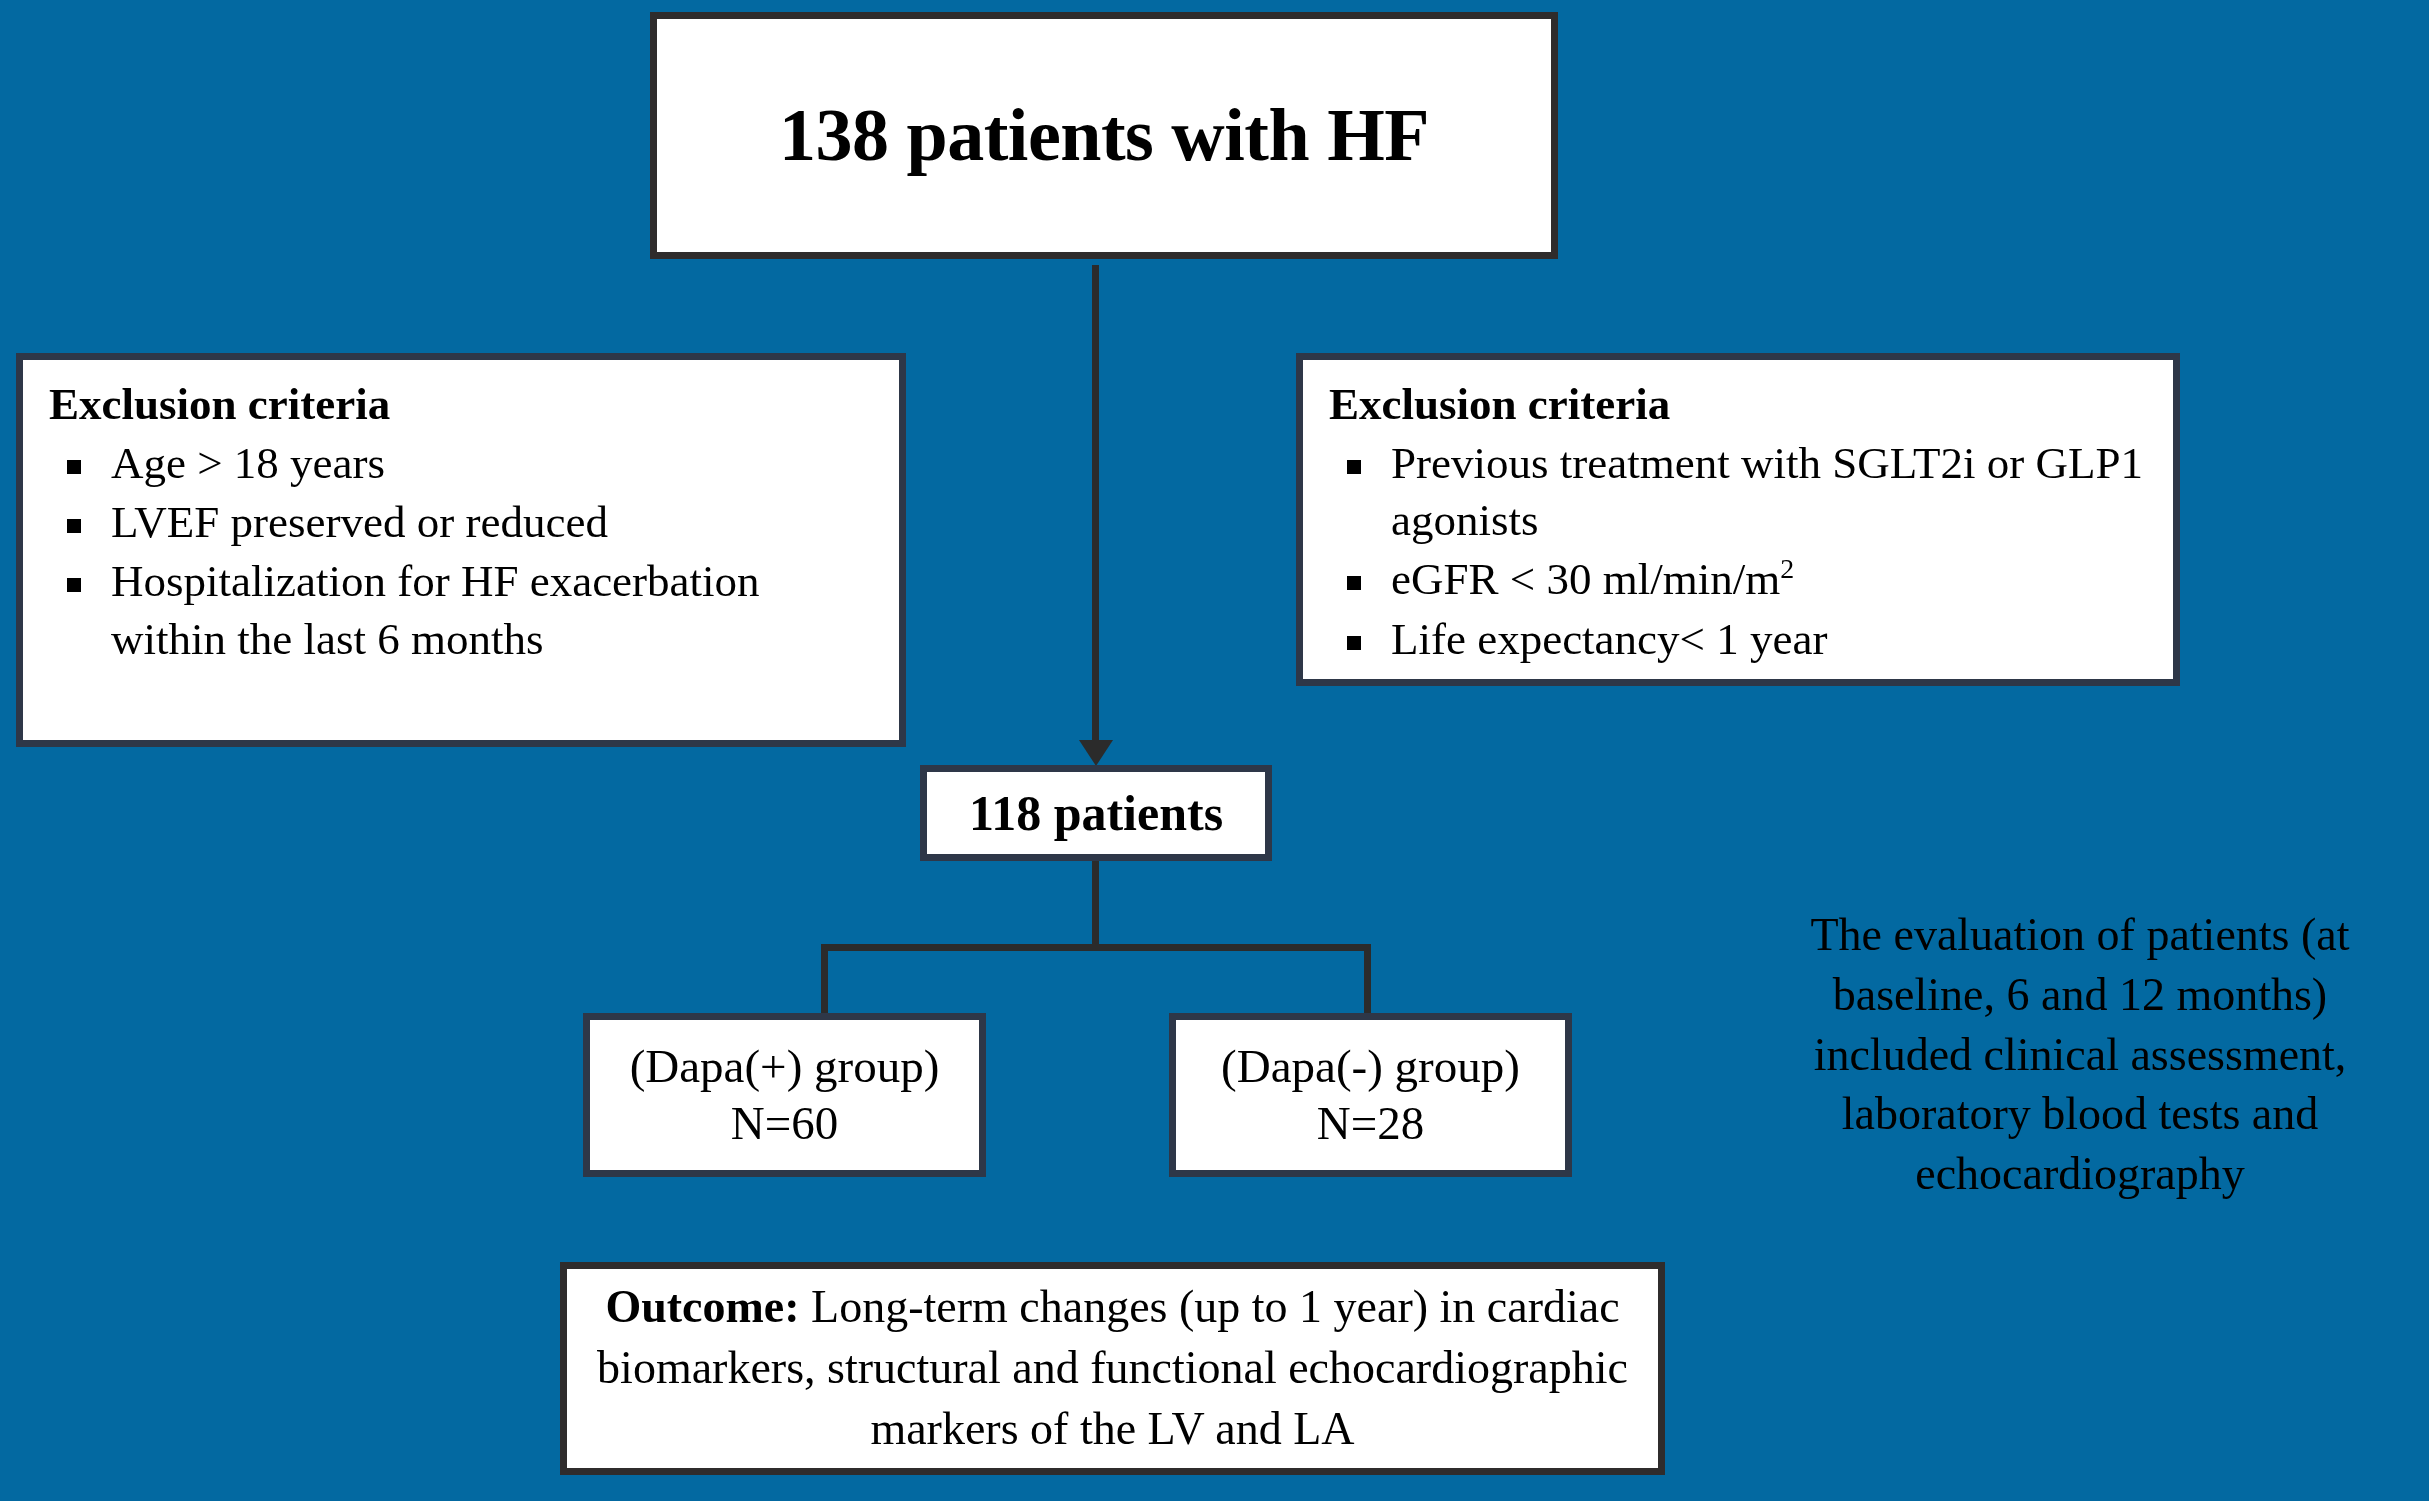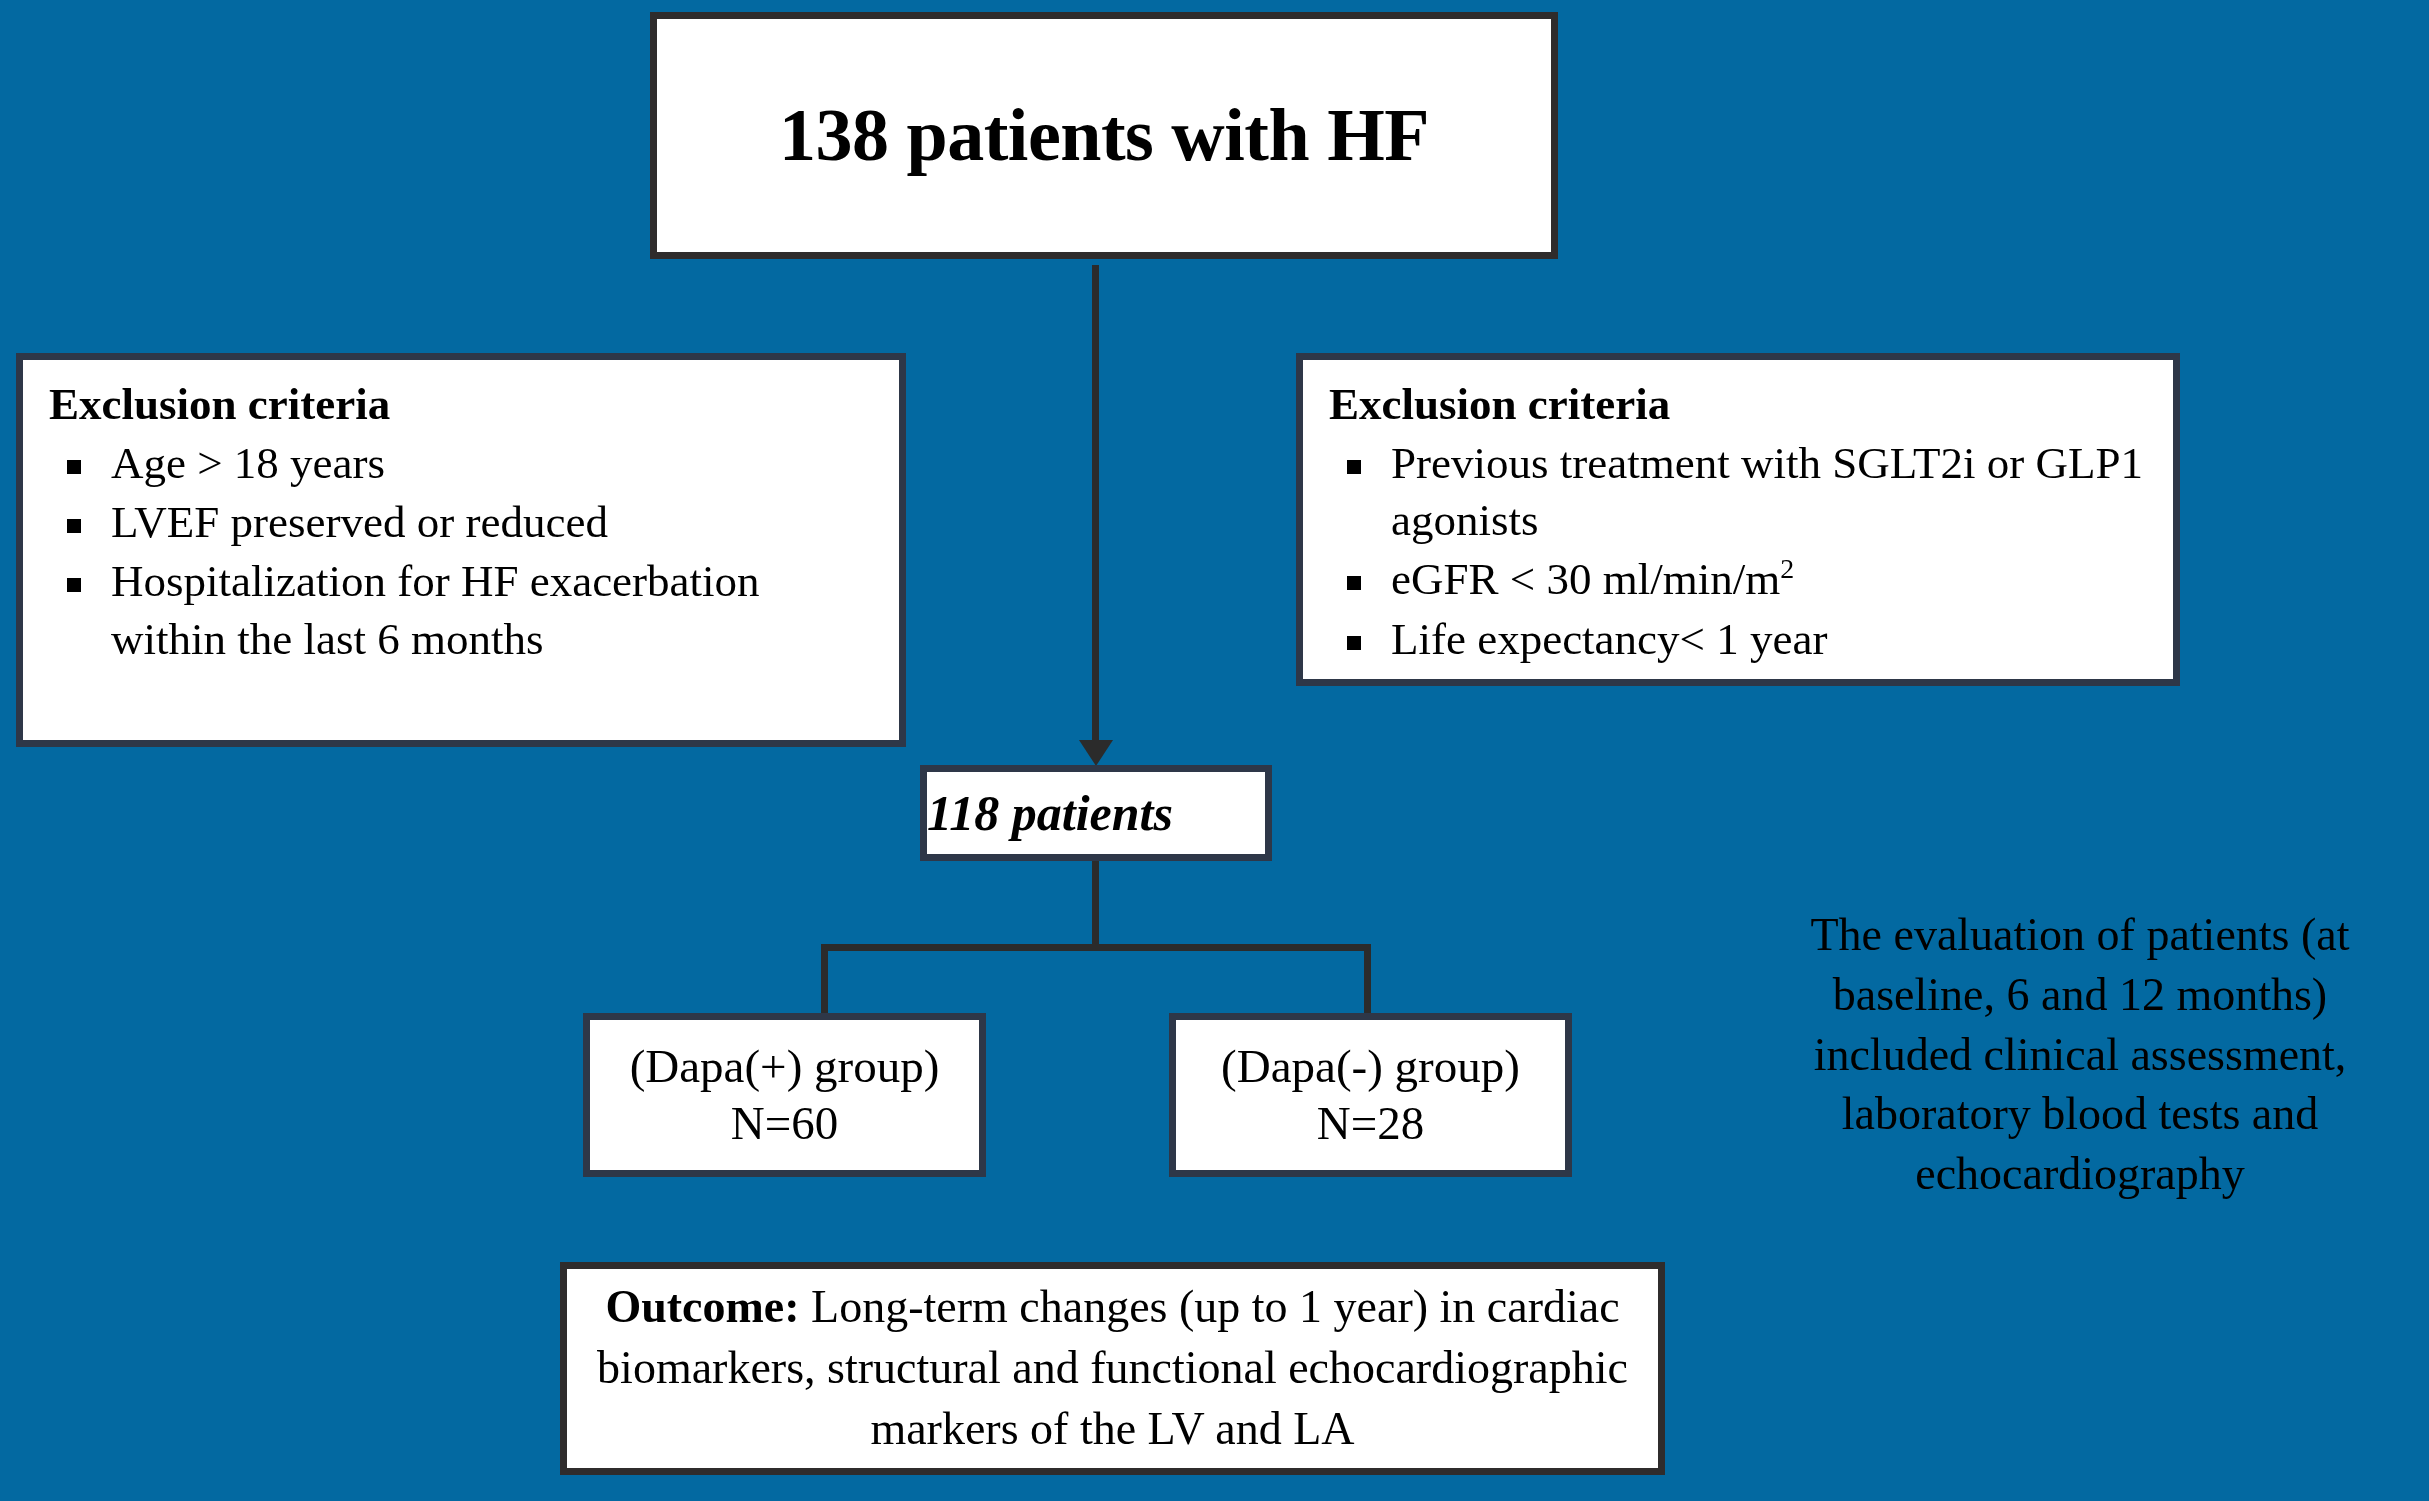--- a/index.html
+++ b/index.html
@@ -92,22 +92,21 @@
     vertical-align: super;
     line-height: 0;
   }
   .patients-box {
     left: 920px;
     top: 765px;
     width: 352px;
     height: 96px;
     display: flex;
     align-items: center;
-    justify-content: flex-start;
-    font-style: italic;
+    justify-content: center;
   }
   .patients-text {
     font-weight: bold;
     font-size: 50px;
     line-height: 1;
   }
   .group-box {
     width: 403px;
     height: 164px;
     top: 1013px;

